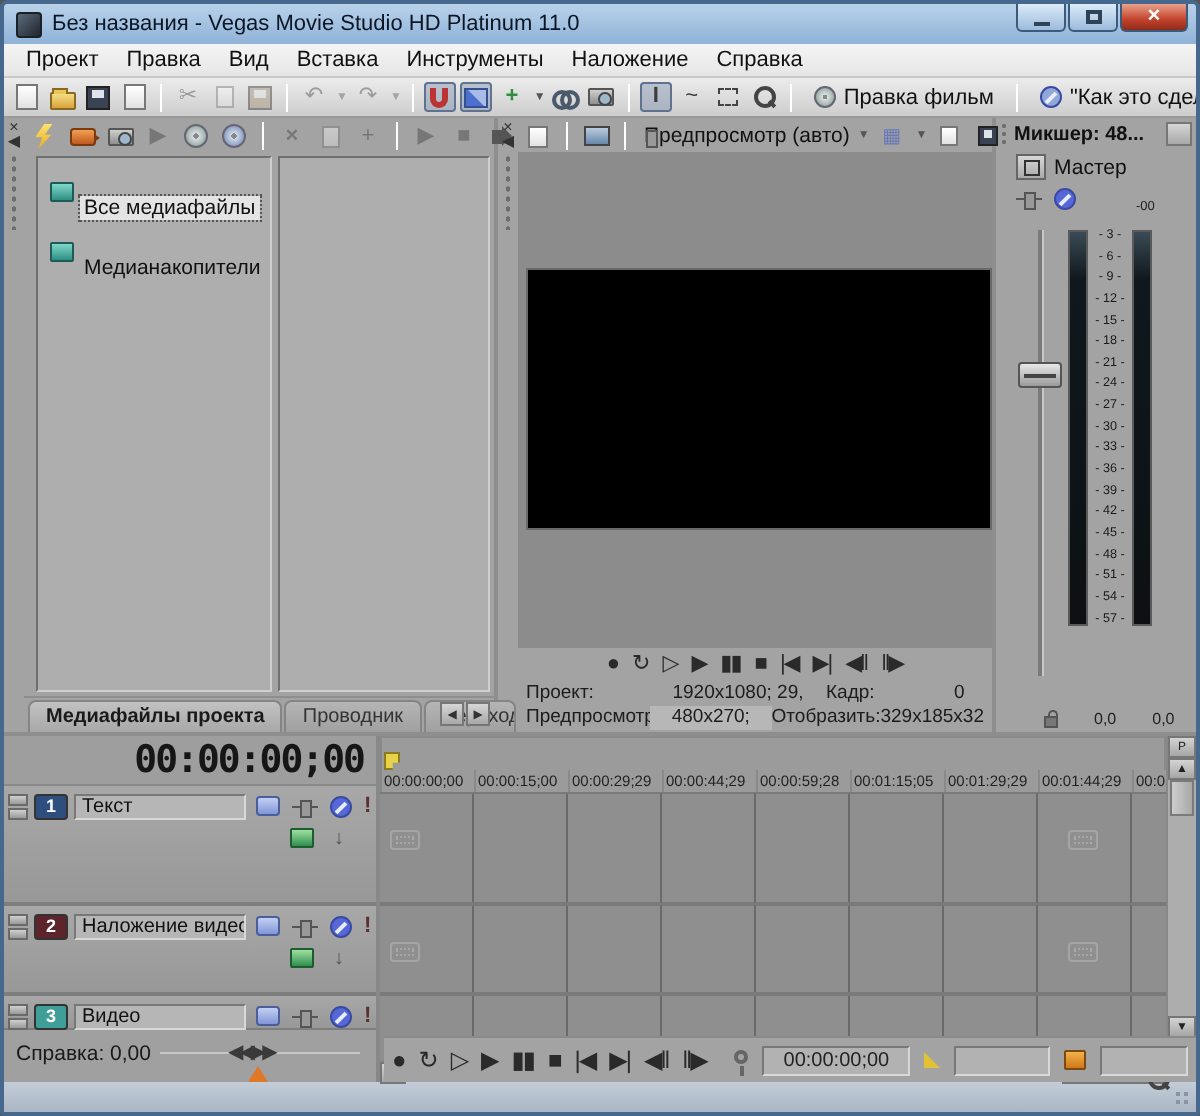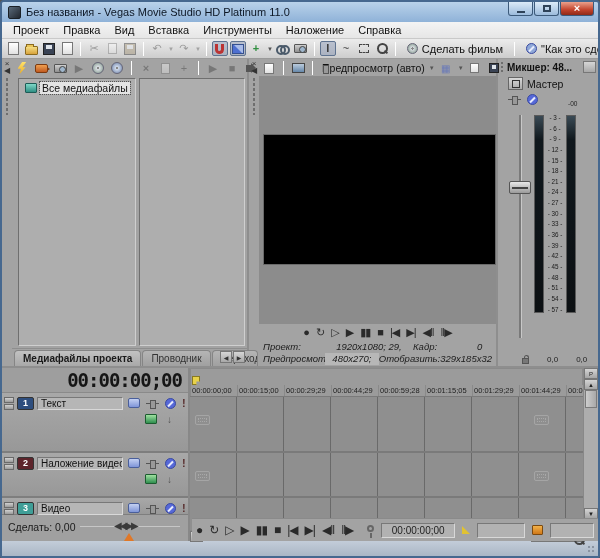--- a/index.html
+++ b/index.html
@@ -73,40 +73,40 @@
   .grip .gx{font-size:8px;line-height:7px;color:#333;}
   .grip .dots{width:4px;flex:0 0 38px;margin-top:3px;background-image:radial-gradient(#6e6e6e 35%,transparent 40%);background-size:4px 5px;}
   .p-media{width:247px;border-right:2px solid #8e8e8e;}
   .media-body{flex:1;display:flex;flex-direction:column;min-width:0;}
   .minibar{height:17px;display:flex;align-items:center;gap:3px;padding:1px 2px 0 2px;}
   .lists{flex:1;display:flex;gap:3px;padding:2px 2px 2px 6px;min-height:0;}
   .listpane{background:#aeaeae;border:1px solid #6f6f6f;border-bottom-color:#cfcfcf;border-right-color:#cfcfcf;}
   .tree{width:118px;padding:2px 0;}
   .filelist{flex:1;}
   .tree-item{display:flex;align-items:center;gap:3px;padding:1px 2px 1px 6px;white-space:nowrap;font-size:10.5px;}
-  .tree-item .lbl{padding:0 2px;}
+  .tree-item .lbl{padding:0 2px;margin-top:16px;}
   .tree-item.selected .lbl{background:#e4e4e4;outline:1px dotted #555;}
   .ic-clap{width:12px;height:10px;background:linear-gradient(#7fd8c8,#2f8f84);border:1px solid #1d5c56;border-radius:1px;}
   .tabs{height:18px;display:flex;align-items:flex-end;padding-left:2px;position:relative;border-top:1px solid #8e8e8e;background:#a3a3a3;}
   .tab{padding:2px 8px;font-size:10px;color:#333;background:linear-gradient(#b5b5b5,#a0a0a0);
     border:1px solid #858585;border-bottom:none;border-radius:4px 4px 0 0;margin-right:1px;white-space:nowrap;overflow:hidden;}
   .tab.active{font-weight:bold;color:#1a1a1a;background:linear-gradient(#c2c2c2,#a8a8a8);}
   .tab:last-of-type{max-width:46px;}
   .tabarrows{position:absolute;right:2px;bottom:3px;display:flex;gap:1px;}
   .sqbtn{width:12px;height:12px;background:linear-gradient(#d6d6d6,#a8a8a8);border:1px solid #777;
     display:flex;align-items:center;justify-content:center;font-size:6px;color:#333;}
   
   .p-preview{width:249px;border-right:2px solid #8e8e8e;flex-direction:column;}
   .pv-body{display:flex;flex:1;min-height:0;}
   .pv-col{flex:1;display:flex;flex-direction:column;min-width:0;}
   .pv-area{flex:1;background:#8c8c8c;position:relative;}
   .video{position:absolute;left:4px;top:58px;width:233px;height:131px;background:#000;border:1px solid #6a6a6a;}
   .transport{height:16px;display:flex;align-items:center;justify-content:center;gap:7px;}
   .tbtn{font-size:11px;color:#2a2a2a;line-height:1;letter-spacing:-1px;white-space:nowrap;}
-  .pv-info{height:26px;font-size:9.5px;padding:1px 4px;color:#1c1c1c;font-style:italic;}
+  .pv-info{height:26px;font-size:9.5px;padding:1px 4px;color:#1c1c1c;}
   .pv-info .row{display:flex;height:12px;line-height:12px;}
   .pv-info .l1{width:62px;} .pv-info .v1{width:88px;text-align:center;} .pv-info .l2{width:64px;} .pv-info .v2{flex:1;}
   .hl{background:#b7b7b7;}
   
   .p-mixer{width:100px;flex-direction:column;padding:0 2px;}
   .mx-head{height:16px;display:flex;align-items:center;gap:3px;font-weight:bold;font-size:10px;}
   .mx-head .dots-h{width:4px;height:12px;background-image:radial-gradient(#6e6e6e 35%,transparent 40%);background-size:4px 4px;}
   .mx-master{height:17px;display:flex;align-items:center;gap:4px;padding-left:8px;font-size:10.5px;}
   .mx-mbtn{width:15px;height:13px;background:linear-gradient(#d8d8d8,#aaa);border:1px solid #666;display:flex;align-items:center;justify-content:center;}
   .mx-mbtn::after{content:"";width:6px;height:6px;border:1px solid #333;}
@@ -267,21 +267,21 @@
     <span class="ic">
         <span class="g">~</span>
       </span>
     <span class="ic">
         <span class="ic-dashed"></span>
       </span>
     <span class="ic ic-mag"></span>
     <span class="sep"></span>
     <span class="tb-btn">
       <span class="ic-disc" style="width:11px;height:11px;"></span>
-      <span>Сделать фильм</span>
+      <span>Правка фильм</span>
     </span>
     <span class="sep"></span>
     <span class="tb-btn">
       <span class="ic-mute" style="background:#8fa8d8;"></span>
       <span>"Как это сделать?"</span>
     </span>
     <span style="flex:1"></span>
 
   </div>
 
@@ -333,20 +333,24 @@
           <span class="ic">
               <span class="ic-speaker"></span>
             </span>
         </div>
         <div class="lists">
           <div class="listpane tree">
 
           <div class="tree-item selected">
                 <span class="ic-clap"></span>
                 <span class="lbl">Все медиафайлы</span>
+              </div>
+              <div class="tree-item">
+                <span class="ic-clap"></span>
+                <span class="lbl">Медианакопители</span>
               </div>
             </div>
           <div class="listpane filelist"></div>
         </div>
         <div class="tabs">
           <span style="display:flex;align-items:flex-end;">
 
           <span class="tab active"><span>Медиафайлы проекта</span></span>
               <span class="tab"><span>Проводник</span></span>
               <span class="tab"><span>Переходы</span></span>
@@ -540,21 +544,21 @@
           <span class="th-ic">
             <span class="ic-comp"></span>
             <span class="ic-pan"></span>
             <span class="ic-mute"></span>
             <span class="solo">!</span>
           </span>
         </div>
       </div>
 
       <div class="freq">
-        <span>Сделать: 0,00</span>
+        <span>Справка: 0,00</span>
         <span class="scrub">
           <span class="arr">◀◀▶▶</span>
           <span class="mark"></span>
         </span>
       </div>
     </div>
 
     <div class="tl-main">
       <div class="markerbar">
         <span class="flag"></span>

